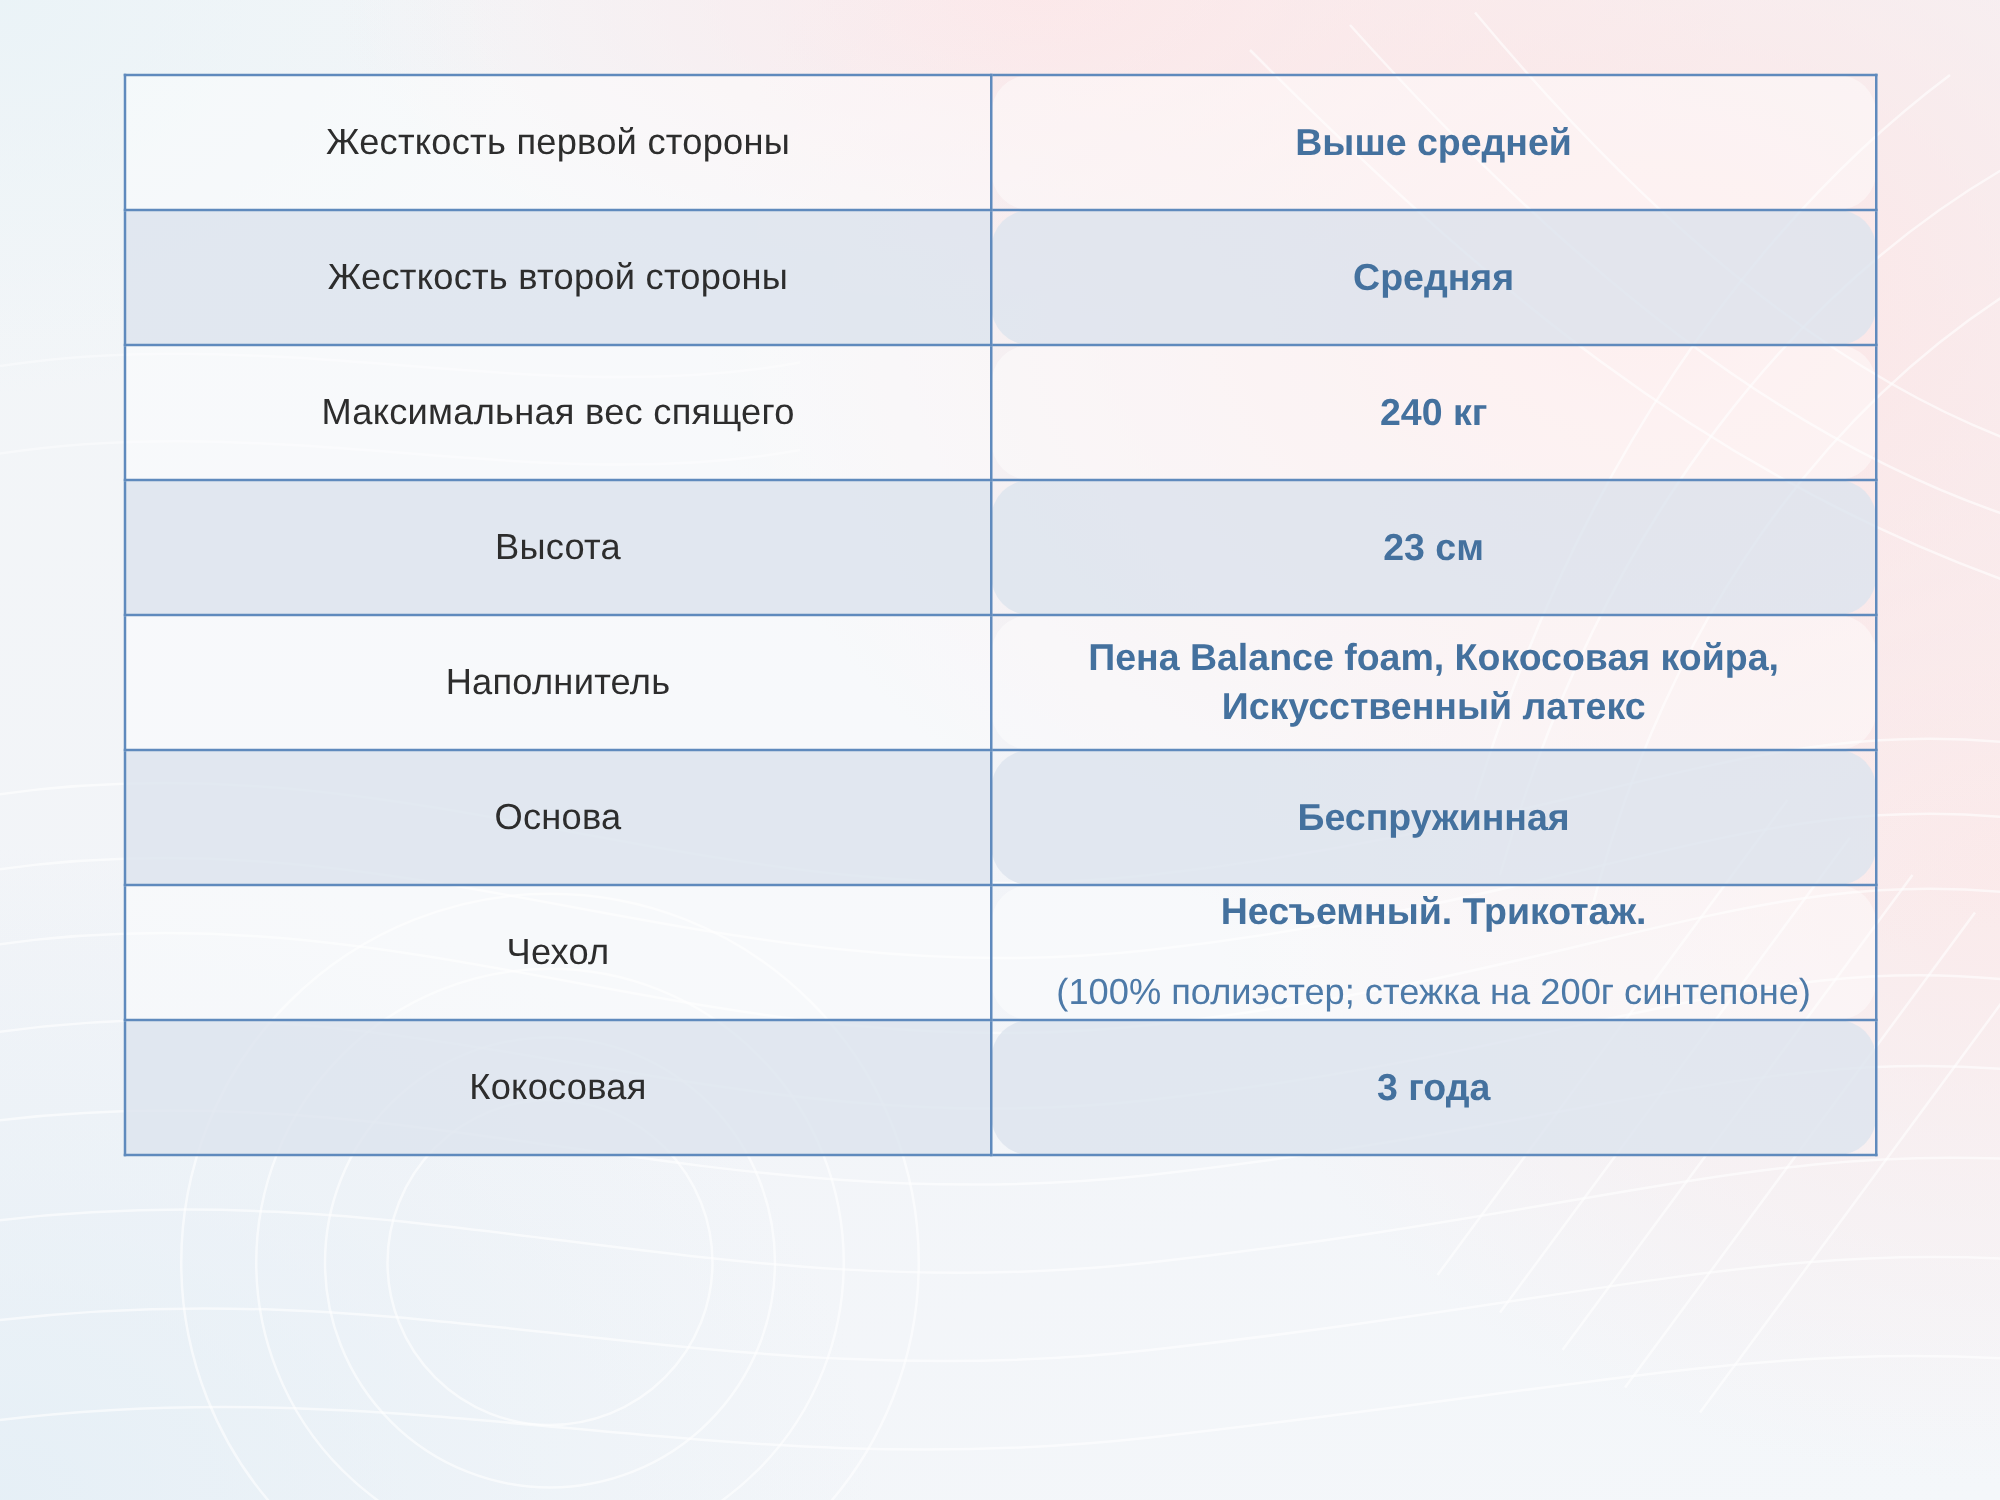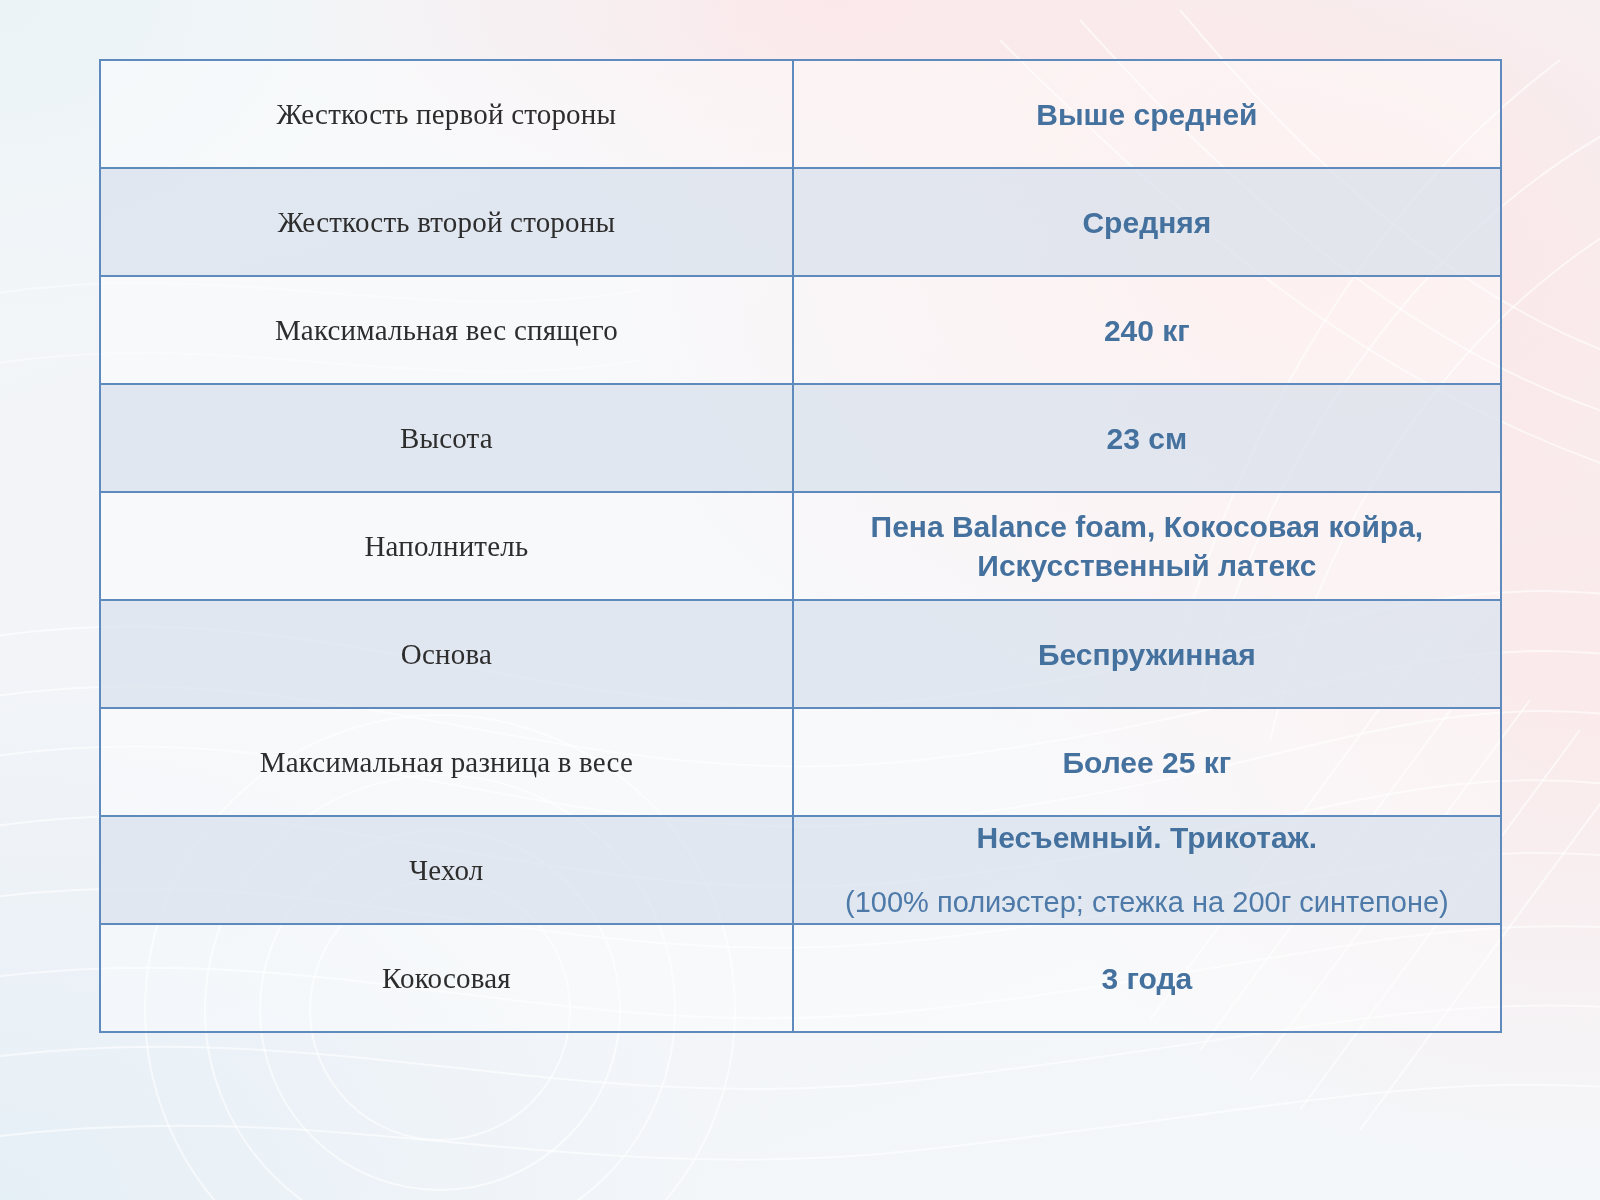--- a/index.html
+++ b/index.html
@@ -44,28 +44,28 @@
   }
   .spec-table tr:nth-child(odd){background:var(--row-odd-bg);}
   .spec-table tr:nth-child(even){background:var(--row-even-bg);}
   td.label-cell{
     width:49.45%;
     color:var(--label-color);
     font-size:29px;
     font-weight:400;
     padding:0 34px;
     letter-spacing:0.2px;
-    font-family:Liberation Serif, serif;
   }
   td.value-cell{
     color:var(--accent-blue);
     font-size:30px;
     font-weight:700;
     padding:0 28px;
     line-height:1.3;
+    border-radius:31px;
   }
   .value-secondary{
     font-weight:400;
     font-size:29px;
     color:var(--accent-blue-light);
     white-space:nowrap;
     line-height:1.3;
     margin-top:27px;
   }
 </style>
@@ -142,26 +142,20 @@
             <div class="value-main">Пена Balance foam, Кокосовая койра, Искусственный латекс</div>
           </td>
         </tr>
         <tr>
           <td class="label-cell">Основа</td>
           <td class="value-cell">
             <div class="value-main">Беспружинная</div>
           </td>
         </tr>
         <tr>
-          <td class="label-cell">Максимальная разница в весе</td>
-          <td class="value-cell">
-            <div class="value-main">Более 25 кг</div>
-          </td>
-        </tr>
-        <tr>
           <td class="label-cell">Чехол</td>
           <td class="value-cell">
             <div class="value-main">Несъемный. Трикотаж.</div>
             <div class="value-secondary">(100% полиэстер; стежка на 200г синтепоне)</div>
           </td>
         </tr>
         <tr>
           <td class="label-cell">Кокосовая</td>
           <td class="value-cell">
             <div class="value-main">3 года</div>

